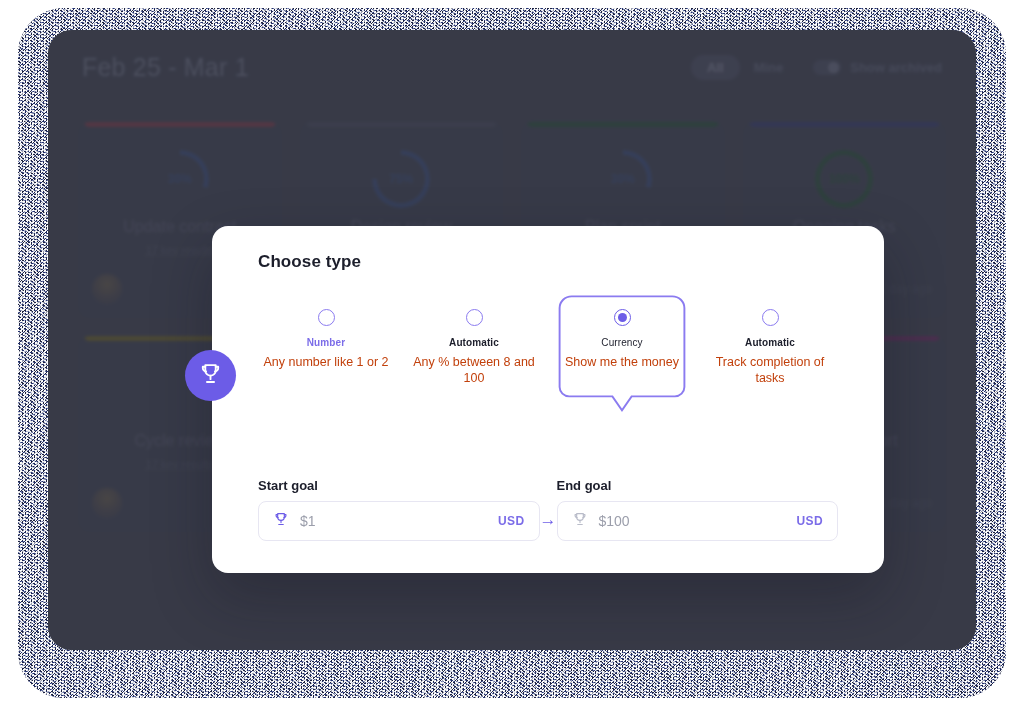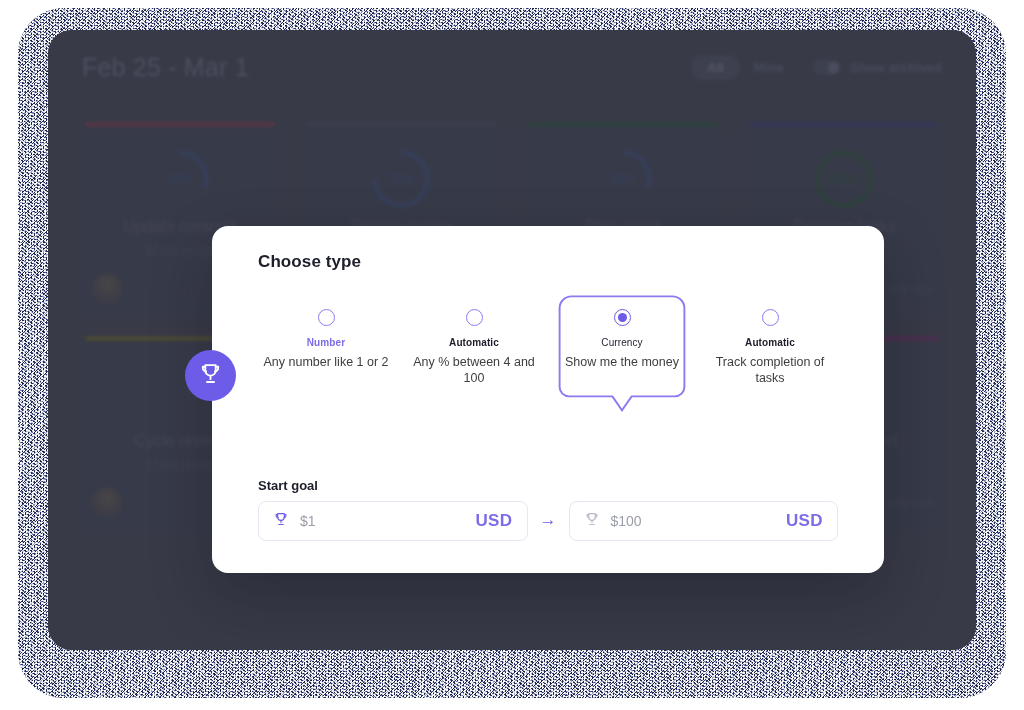--- a/index.html
+++ b/index.html
@@ -251,38 +251,37 @@
     font-size: 10px;
     font-weight: 700;
     color: #1c1e2b;
     margin-bottom: 6px;
     letter-spacing: .1px;
   }
   .type-opt.accent .t-label { color: #7b6ce8; }
   .type-opt.selected .t-label { font-weight: 500; color:#1c1e2b; }
   .t-desc {
     font-size: 12.5px;
-    color: #404040;
+    color: #c2410c;
     line-height: 1.28;
   }
   
   .shield {
     position: absolute;
     left: 2px; right: 2px; top: 0; bottom: -16px;
     pointer-events: none;
   }
   .shield svg { width: 100%; height: 100%; display:block; }
 
   
   .goals {
     position: absolute;
     left: 46px; right: 46px; bottom: 32px;
     display: flex;
     align-items: flex-end;
-    gap: 12px;
   }
   .goal-block { flex: 1; }
   .goal-label {
     font-size: 13px;
     font-weight: 700;
     color: #1c1e2b;
     margin-bottom: 8px;
   }
   .goal-input {
     height: 38px;
@@ -294,21 +293,21 @@
     background: #fff;
   }
   .goal-input svg { width: 16px; height: 16px; flex: none; }
   .goal-value {
     margin-left: 11px;
     font-size: 14px;
     color: #9b9eab;
   }
   .goal-cur {
     margin-left: auto;
-    font-size: 17px;
+    font-size: 12px;
     font-weight: 700;
     color: #7b6ce8;
     letter-spacing: .4px;
   }
   .goal-arrow {
     color: #6c5ce7;
     font-size: 17px;
     line-height: 38px;
     padding-bottom: 2px;
     flex: none;
@@ -458,21 +457,21 @@
         <div class="type-opt accent">
           <div class="radio"></div>
           <div class="t-label">Number</div>
           <div class="t-desc">Any number like 1 or 2</div>
         </div>
 
 
         <div class="type-opt">
           <div class="radio"></div>
           <div class="t-label">Automatic</div>
-          <div class="t-desc">Any % between 4 and 100</div>
+          <div class="t-desc">Any % between 8 and 100</div>
         </div>
 
         <div class="type-opt selected">
           <div class="shield">
             <svg viewBox="0 0 120 110" preserveAspectRatio="none">
               <path d="M8 12 A10 10 0 0 1 18 2 L102 2 A10 10 0 0 1 112 12
                        L112 80 A8 8 0 0 1 104 88 L68 88 L60 100 L52 88 L16 88
                        A8 8 0 0 1 8 80 Z" fill="none" stroke="#8b7bf0" stroke-width="1.6"></path>
             </svg>
           </div>
@@ -504,20 +503,21 @@
               </svg>
             </span>
             <span class="goal-value">$1</span>
             <span class="goal-cur">USD</span>
           </div>
         </div>
 
         <div class="goal-arrow">→</div>
 
         <div class="goal-block">
+          <div class="goal-label">End goal</div>
           <div class="goal-input">
             <span>
               <svg viewBox="0 0 24 24" fill="none" stroke="#b9bcc9" stroke-width="1.7" stroke-linecap="round" stroke-linejoin="round">
                 <path d="M7 4h10v5a5 5 0 0 1-10 0V4z"></path>
                 <path d="M7 5.5H4.6v1.2A3.2 3.2 0 0 0 7.8 9.9"></path>
                 <path d="M17 5.5h2.4v1.2a3.2 3.2 0 0 1-3.2 3.2"></path>
                 <path d="M12 14v3.4"></path>
                 <path d="M8.6 20.2h6.8"></path>
               </svg>
             </span>

